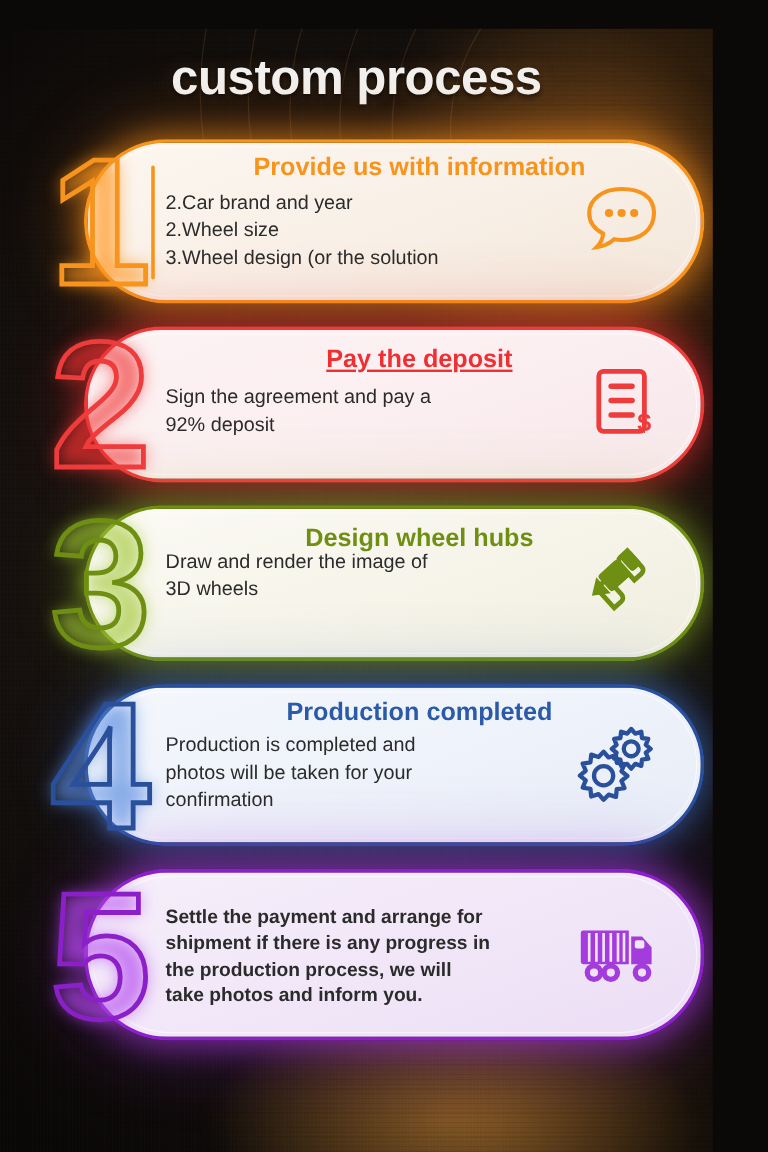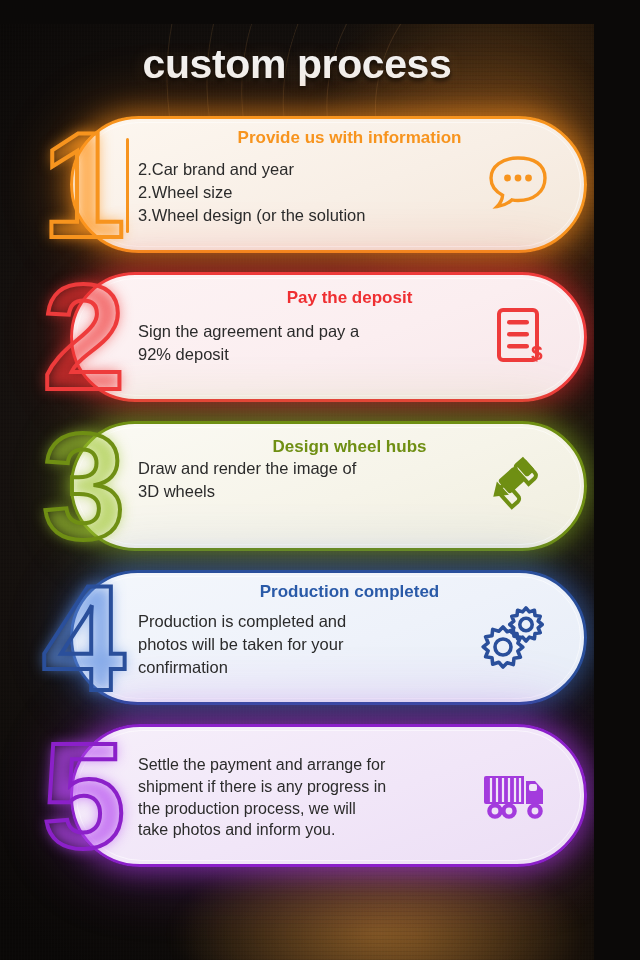--- a/index.html
+++ b/index.html
@@ -49,37 +49,37 @@
   .card{position:absolute;left:28px;right:0;top:0;bottom:0;border-radius:70px;
         border-style:solid;border-width:3px;box-sizing:border-box;}
   .card:before{content:"";position:absolute;inset:3px;border-radius:66px;
         border:1px solid rgba(255,255,255,.55);pointer-events:none;}
 
   .num{position:absolute;left:0;top:50%;transform:translateY(-50%);
        font-family:"Liberation Sans",sans-serif;font-weight:bold;line-height:1;
        font-size:150px;color:transparent;z-index:4;pointer-events:none;}
 
   .head{position:absolute;left:90px;right:20px;top:12px;text-align:center;
-        font-size:17px;font-weight:bold;z-index:3;}
+        font-size:21px;font-weight:bold;z-index:3;}
   .body{position:absolute;left:96px;top:38px;z-index:3;font-size:16.5px;
         color:#2b2b2b;line-height:1.38;white-space:pre-line;}
   .ico{position:absolute;right:38px;top:50%;transform:translateY(-50%);z-index:3;}
 
   
   #s1{top:92px;height:137px;}
   #s1 .card{background:linear-gradient(160deg,#fdf7f0 0%,#f8efe6 55%,#f3e7da 100%);
      border-color:#f7941e;box-shadow:0 0 26px 4px rgba(255,150,30,.55),0 0 60px 10px rgba(255,130,20,.28);}
   #s1 .head{color:#f7941e;}
   #s1 .num{-webkit-text-stroke:4px #f7941e;text-shadow:0 0 14px rgba(255,150,30,.75);}
 
   
   #s2{top:248px;height:130px;}
   #s2 .card{background:linear-gradient(160deg,#fdf3f4 0%,#fbeef0 55%,#f7e7ea 100%);
      border-color:#ee3b3b;box-shadow:0 0 26px 4px rgba(240,50,50,.50),0 0 60px 10px rgba(230,40,40,.24);}
-  #s2 .head{color:#ef2f32;}
+  #s2 .head{color:#ef2f32;text-decoration:underline;}
   #s2 .num{-webkit-text-stroke:4px #ee3b3b;text-shadow:0 0 14px rgba(240,50,50,.7);}
 
   
   #s3{top:397px;height:130px;}
   #s3 .card{background:linear-gradient(160deg,#fbfaf4 0%,#f6f4e9 55%,#f0eedf 100%);
      border-color:#6f8f13;box-shadow:0 0 24px 4px rgba(150,190,40,.45),0 0 55px 10px rgba(130,170,30,.20);}
   #s3 .head{color:#6f8f13;}
   #s3 .num{-webkit-text-stroke:4px #6f8f13;text-shadow:0 0 14px rgba(160,200,50,.7);}
 
   
@@ -90,21 +90,21 @@
   #s4 .num{-webkit-text-stroke:4px #2a4f9b;text-shadow:0 0 14px rgba(90,140,225,.7);}
 
   
   #s5{top:700px;height:143px;}
   #s5 .card{background:linear-gradient(160deg,#f6effa 0%,#f1e6f8 55%,#ecdef5 100%);
      border-color:#8b20c9;box-shadow:0 0 26px 5px rgba(175,60,235,.55),0 0 62px 12px rgba(150,40,210,.28);}
   #s5 .head{color:#9b26d6;}
   #s5 .num{-webkit-text-stroke:4px #8b20c9;text-shadow:0 0 14px rgba(180,70,240,.72);}
 
   #s5 .head{top:9px;}
-  #s5 .body{top:30px;font-size:16px;line-height:1.36;}
+  #s5 .body{top:30px;font-size:16px;line-height:1.36;font-weight:bold;}
   #s4 .body{top:40px;}
   #s1 .body{top:42px;}
   #s2 .body{top:48px;}
   #s3 .body{top:36px;}
   #s2 .head,#s3 .head{top:16px;}
 
   .divider{position:absolute;left:84px;top:22px;bottom:20px;width:3px;background:#f7941e;z-index:4;border-radius:2px;}
 </style>
 </head>
 <body>

